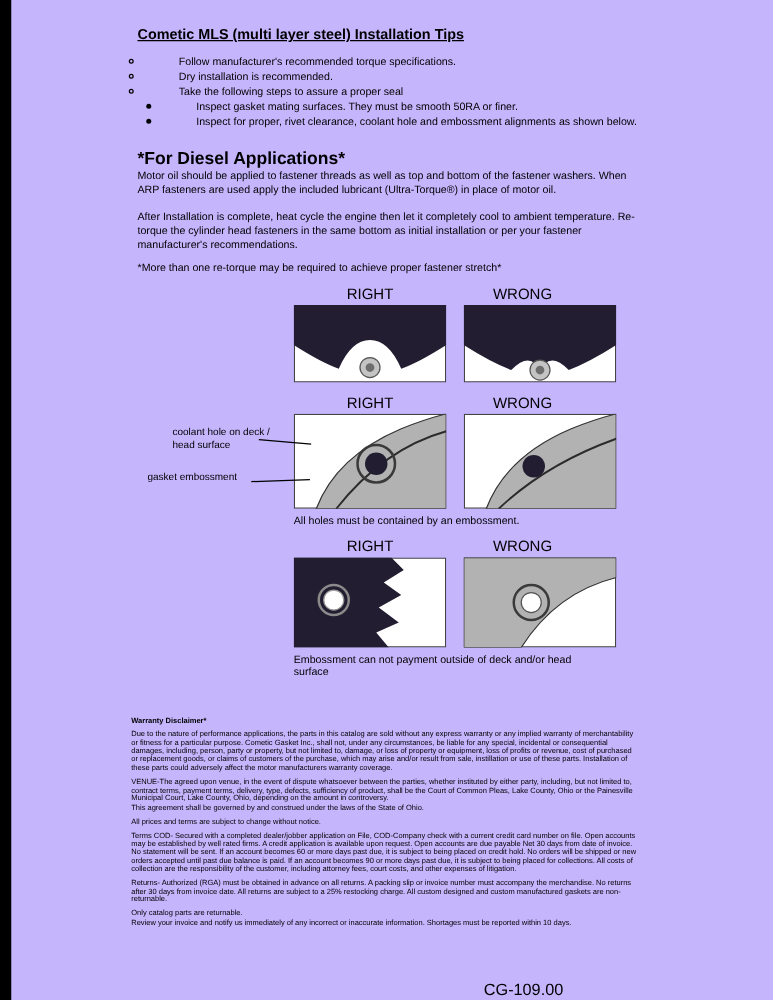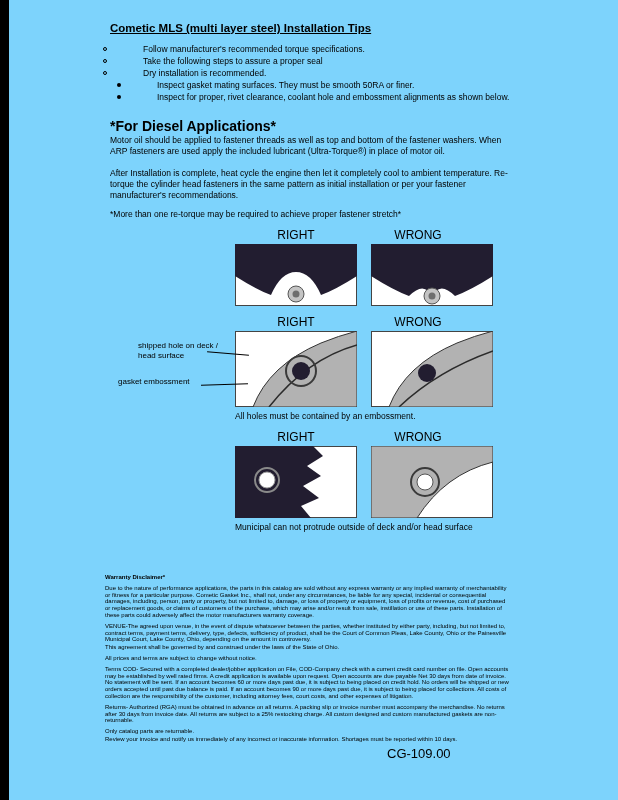--- a/index.html
+++ b/index.html
@@ -1,18 +1,18 @@
 <!DOCTYPE html>
 <html style="--fig-dark: #221d30; --fig-grey: #b2b2b2;"><head>
 <meta charset="utf-8">
 <style>
   * { margin:0; padding:0; box-sizing:border-box; }
   html,body { width:618px; height:800px; background:#fff; }
   body { font-family:"Liberation Sans","DejaVu Sans",sans-serif; color:#000; position:relative; overflow:hidden; }
-  .page { position:absolute; inset:0; background:#7dd3fc; }
+  .page { position:absolute; inset:0; background:#c4b5fd; }
   .left-bar { position:absolute; left:0; top:0; width:9px; height:800px; background:#000; }
 
   .title { position:absolute; left:110px; top:22px; font-size:11.5px; font-weight:bold; text-decoration:underline; }
 
   .tips { position:absolute; left:103px; top:44px; width:430px; font-size:8.5px; line-height:11px; }
   .tip-row { display:flex; align-items:flex-start; margin-bottom:1px;gap:32px; }
   .b-open { flex:0 0 auto; width:4px; height:4px; border:1px solid #000; border-radius:50%; margin:3px 4px 0 0; }
   .b-fill { flex:0 0 auto; width:4px; height:4px; background:#000; border-radius:50%; margin:3px 4px 0 0; }
   .sub { margin-left:14px; }
 
@@ -35,58 +35,58 @@
   .callout-2 { left:118px; top:377px; width:90px; }
   .callout-line { position:absolute; height:0; border-top:1px solid #000; }
   .cl-1 { left:207px; top:353px; width:42px; transform:rotate(5deg); }
   .cl-2 { left:201px; top:384px; width:47px; transform:rotate(-2deg); }
 
   .disclaimer { position:absolute; left:105px; top:574px; width:406px; font-size:6px; line-height:6.8px; }
   .disclaimer .head { font-weight:bold; margin-bottom:4px; }
   .disclaimer p { margin-bottom:4px; }
   .disclaimer p.tight { margin-bottom:1px; }
 
-  .footer { position:absolute; left:387px; top:746px; font-size:13px; }
+  .footer { position:absolute; left:387px; top:784px; font-size:13px; }
 </style>
 </head>
 <body>
 
 <div class="page">
   <div class="left-bar"></div>
 
   <div class="title">Cometic MLS (multi layer steel) Installation Tips</div>
 
   <div class="tips">
     <div class="tip-row">
       <span class="b-open"></span>
       <span>Follow manufacturer's recommended torque specifications.</span>
     </div>
     <div class="tip-row">
       <span class="b-open"></span>
-      <span>Take the following steps to assure a proper seal</span>
+      <span>Dry installation is recommended.</span>
     </div>
     <div class="tip-row">
       <span class="b-open"></span>
-      <span>Dry installation is recommended.</span>
+      <span>Take the following steps to assure a proper seal</span>
     </div>
     <div class="sub">
       <div class="tip-row">
         <span class="b-fill"></span>
         <span>Inspect gasket mating surfaces.  They must be smooth 50RA or finer.</span>
       </div>
       <div class="tip-row">
         <span class="b-fill"></span>
         <span>Inspect for proper, rivet clearance, coolant hole and embossment alignments as shown below.</span>
       </div>
     </div>
   </div>
 
   <div class="diesel-head">*For Diesel Applications*</div>
   <p class="para p1">Motor oil should be applied to fastener threads as well as top and bottom of the fastener washers. When ARP fasteners are used apply the included lubricant (Ultra-Torque®) in place of motor oil.</p>
-  <p class="para p2">After Installation is complete, heat cycle the engine then let it completely cool to ambient temperature. Re-torque the cylinder head fasteners in the same pattern as initial installation or per your fastener manufacturer's recommendations.</p>
+  <p class="para p2">After Installation is complete, heat cycle the engine then let it completely cool to ambient temperature. Re-torque the cylinder head fasteners in the same bottom as initial installation or per your fastener manufacturer's recommendations.</p>
   <p class="para note">*More than one re-torque may be required to achieve proper fastener stretch*</p>
 
   <div class="figures">
 
     <div class="fig">
       <div class="fig-headers">
         <span>RIGHT</span>
         <span>WRONG</span>
       </div>
       <div class="fig-panels">
@@ -140,25 +140,25 @@
           <circle cx="32" cy="34" r="12" fill="none" stroke="#8a8a8a" stroke-width="2"></circle>
           <circle cx="32" cy="34" r="8" fill="#ffffff" stroke="#999999"></circle>
         </svg>
         <svg width="122" height="72" viewBox="0 0 122 72">
           <rect x="0.5" y="0.5" width="121" height="71" fill="#ffffff" stroke="#444444"></rect>
           <path d="M0,0 H122 V16 Q74,28 46,72 H0 Z" style="fill:var(--fig-grey)" stroke="#333333"></path>
           <circle cx="54" cy="36" r="14" fill="none" stroke="#3a3a3a" stroke-width="2"></circle>
           <circle cx="54" cy="36" r="8" fill="#ffffff" stroke="#555555"></circle>
         </svg>
       </div>
-      <div class="fig-caption">Municipal can not protrude outside of deck and/or head surface</div>
+      <div class="fig-caption">Embossment can not payment outside of deck and/or head surface</div>
     </div>
   </div>
 
-  <div class="callout callout-1">shipped hole on deck / head surface</div>
+  <div class="callout callout-1">coolant hole on deck / head surface</div>
   <div class="callout callout-2">gasket embossment</div>
   <div class="callout-line cl-1"></div>
   <div class="callout-line cl-2"></div>
 
   <div class="disclaimer">
     <p class="head">Warranty Disclaimer*</p>
     <p>Due to the nature of performance applications, the parts in this catalog are sold without any express warranty or any implied warranty of merchantability or fitness for a particular purpose.  Cometic Gasket Inc., shall not, under any circumstances, be liable for any special, incidental or consequential damages, including, person, party or property, but not limited to, damage, or loss of property or equipment, loss of profits or revenue, cost of purchased or replacement goods, or claims of customers of the purchase, which may arise and/or result from sale, instillation or use of these parts.  Installation of these parts could adversely affect the motor manufacturers warranty coverage.</p>
     <p class="tight">VENUE-The agreed upon venue, in the event of dispute whatsoever between the parties, whether instituted by either party, including, but not limited to, contract terms, payment terms, delivery, type, defects, sufficiency of product, shall be the Court of Common Pleas, Lake County, Ohio or the Painesville Municipal Court, Lake County, Ohio, depending on the amount in controversy.</p>
     <p>This agreement shall be governed by and construed under the laws of the State of Ohio.</p>
     <p>All prices and terms are subject to change without notice.</p>

